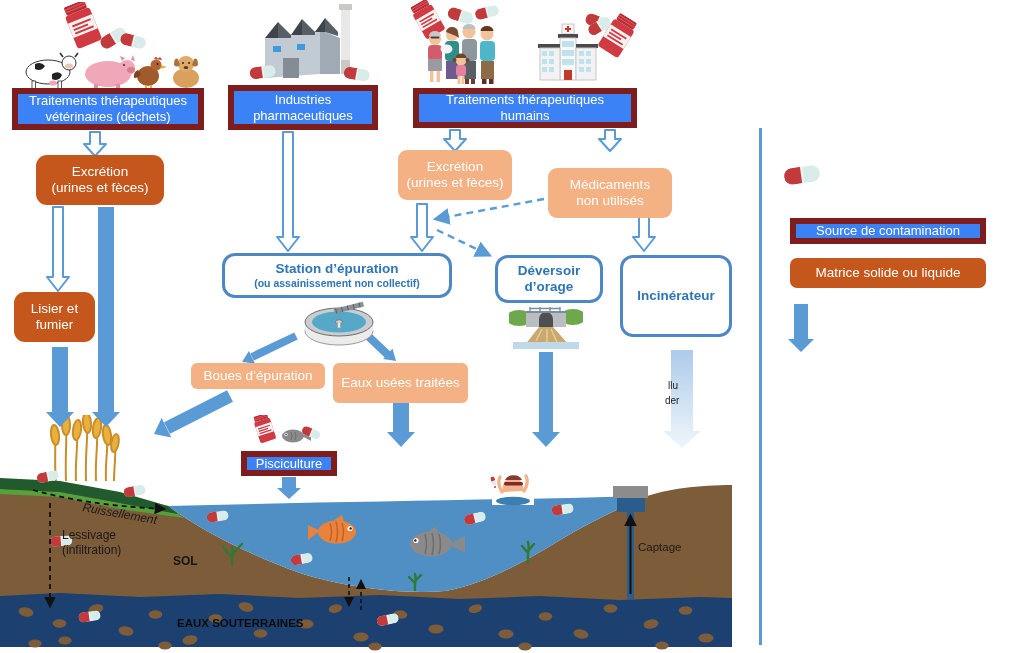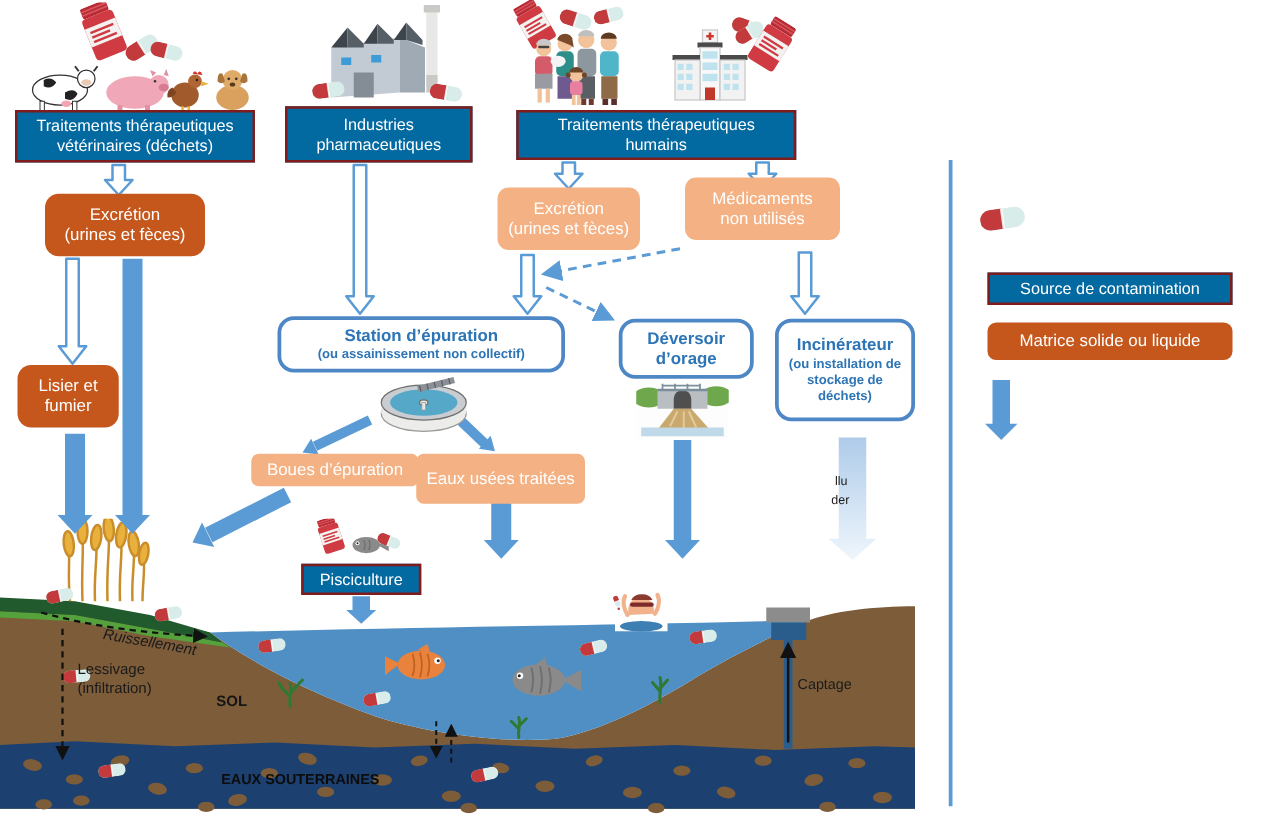--- a/index.html
+++ b/index.html
@@ -1,21 +1,21 @@
 <!DOCTYPE html>
 <html><head>
 <meta charset="utf-8">
 <style>
   html,body{margin:0;padding:0;background:#fff;}
   #canvas{position:relative;width:1024px;height:653px;background:#fff;overflow:hidden;
           font-family:"Liberation Sans",sans-serif;}
   .abs{position:absolute;}
   .box{position:absolute;display:flex;flex-direction:column;align-items:center;justify-content:center;
        text-align:center;color:#fff;line-height:1.22;box-sizing:border-box;font-size:13px;}
-  .bluebox{background:#0369a1;border:2px solid #7f1d1d;}
+  .bluebox{background:#3b82f6;border:6px solid #7f1d1d;}
   .dkorange{background:#C5571C;border-radius:11px;font-size:13.5px;}
   .salmon{background:#F4B183;border-radius:9px;font-size:13.5px;}
   .outline{background:transparent;border:3px solid #4E87C5;border-radius:13px;color:#2E75B6;}
   .outline .t{font-weight:700;font-size:13.5px;}
   .outline .s{font-weight:600;font-size:10.5px;line-height:1.25;}
   .frag{position:absolute;color:#1a1a1a;font-size:10px;line-height:1.5;}
   svg{display:block;}
 </style>
 </head>
 <body>
@@ -422,21 +422,21 @@
 <div class="box dkorange" style="left:36px;top:155px;width:128px;height:50px">
   <span>Excrétion</span>
   <span>(urines et fèces)</span>
 </div>
 
 <div class="box salmon" style="left:398px;top:150px;width:114px;height:50px">
   <span>Excrétion</span>
   <span>(urines et fèces)</span>
 </div>
 
-<div class="box salmon" style="left:548px;top:142px;width:124px;height:50px">
+<div class="box salmon" style="left:548px;top:168px;width:124px;height:50px">
   <span>Médicaments</span>
   <span>non utilisés</span>
 </div>
 
 <div class="box dkorange" style="left:14px;top:292px;width:81px;height:50px">
   <span>Lisier et</span>
   <span>fumier</span>
 </div>
 
 <div class="box outline" style="left:222px;top:253px;width:230px;height:45px">
@@ -444,24 +444,23 @@
   <span class="s">(ou assainissement non collectif)</span>
 </div>
 
 <div class="box outline" style="left:495px;top:255px;width:108px;height:48px">
   <span class="t">Déversoir</span>
   <span class="t">d’orage</span>
 </div>
 
 <div class="box outline" style="left:620px;top:255px;width:112px;height:82px;padding:2px 6px">
   <span class="t">Incinérateur</span>
-  <span class="s">(ou installation de stockage de déchets)</span>
-</div>
-
-<div class="box salmon" style="left:201px;top:363px;width:134px;height:26px;border-radius:6px">
+</div>
+
+<div class="box salmon" style="left:191px;top:363px;width:134px;height:26px;border-radius:6px">
   <span>Boues d’épuration</span>
 </div>
 
 <div class="box salmon" style="left:333px;top:363px;width:135px;height:40px;border-radius:6px">
   <span>Eaux usées traitées</span>
 </div>
 
 <div class="box bluebox" style="left:241px;top:451px;width:96px;height:25px">
   <span>Pisciculture</span>
 </div>

